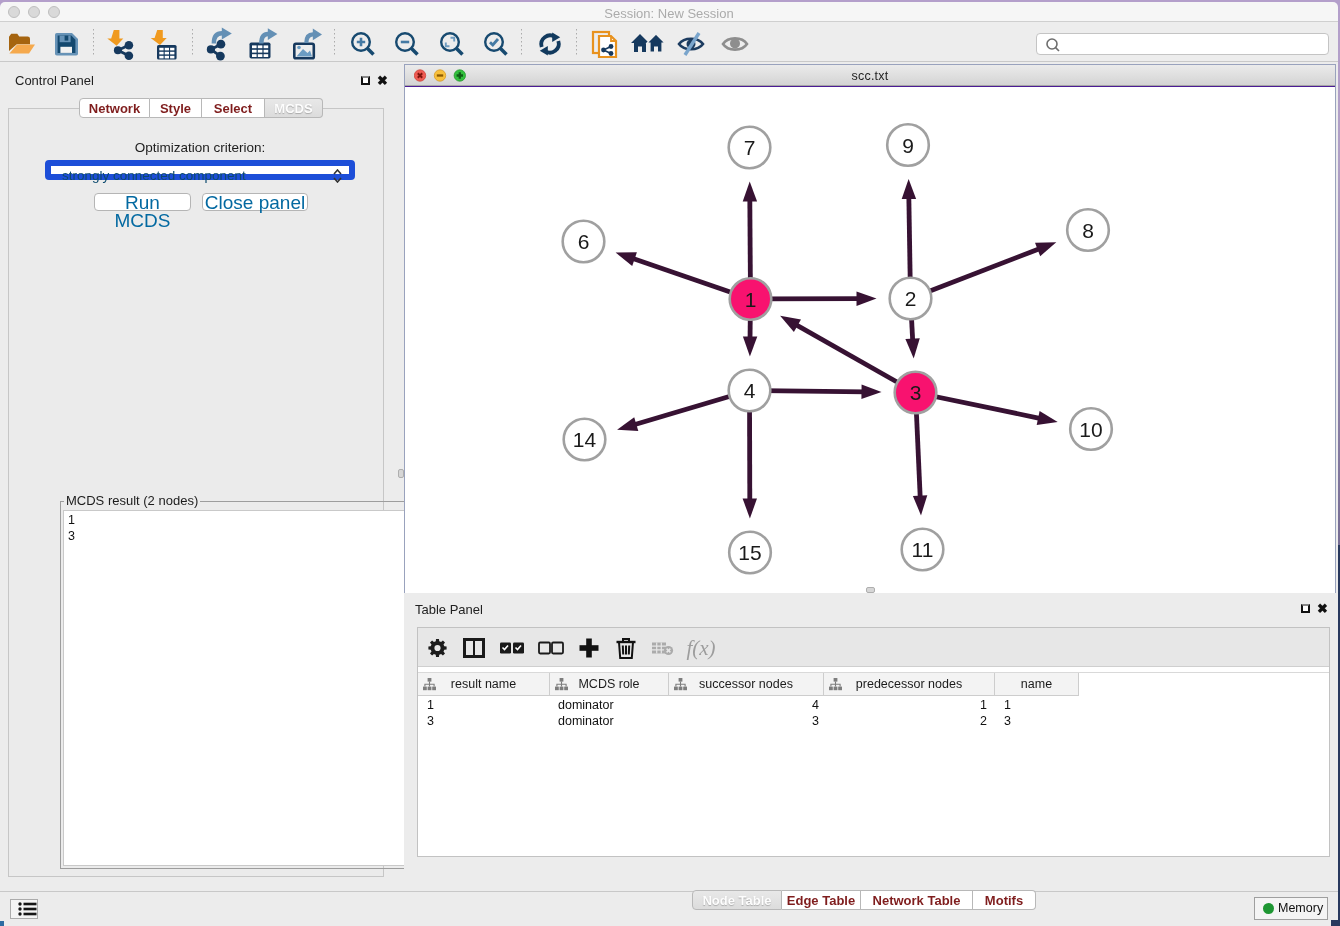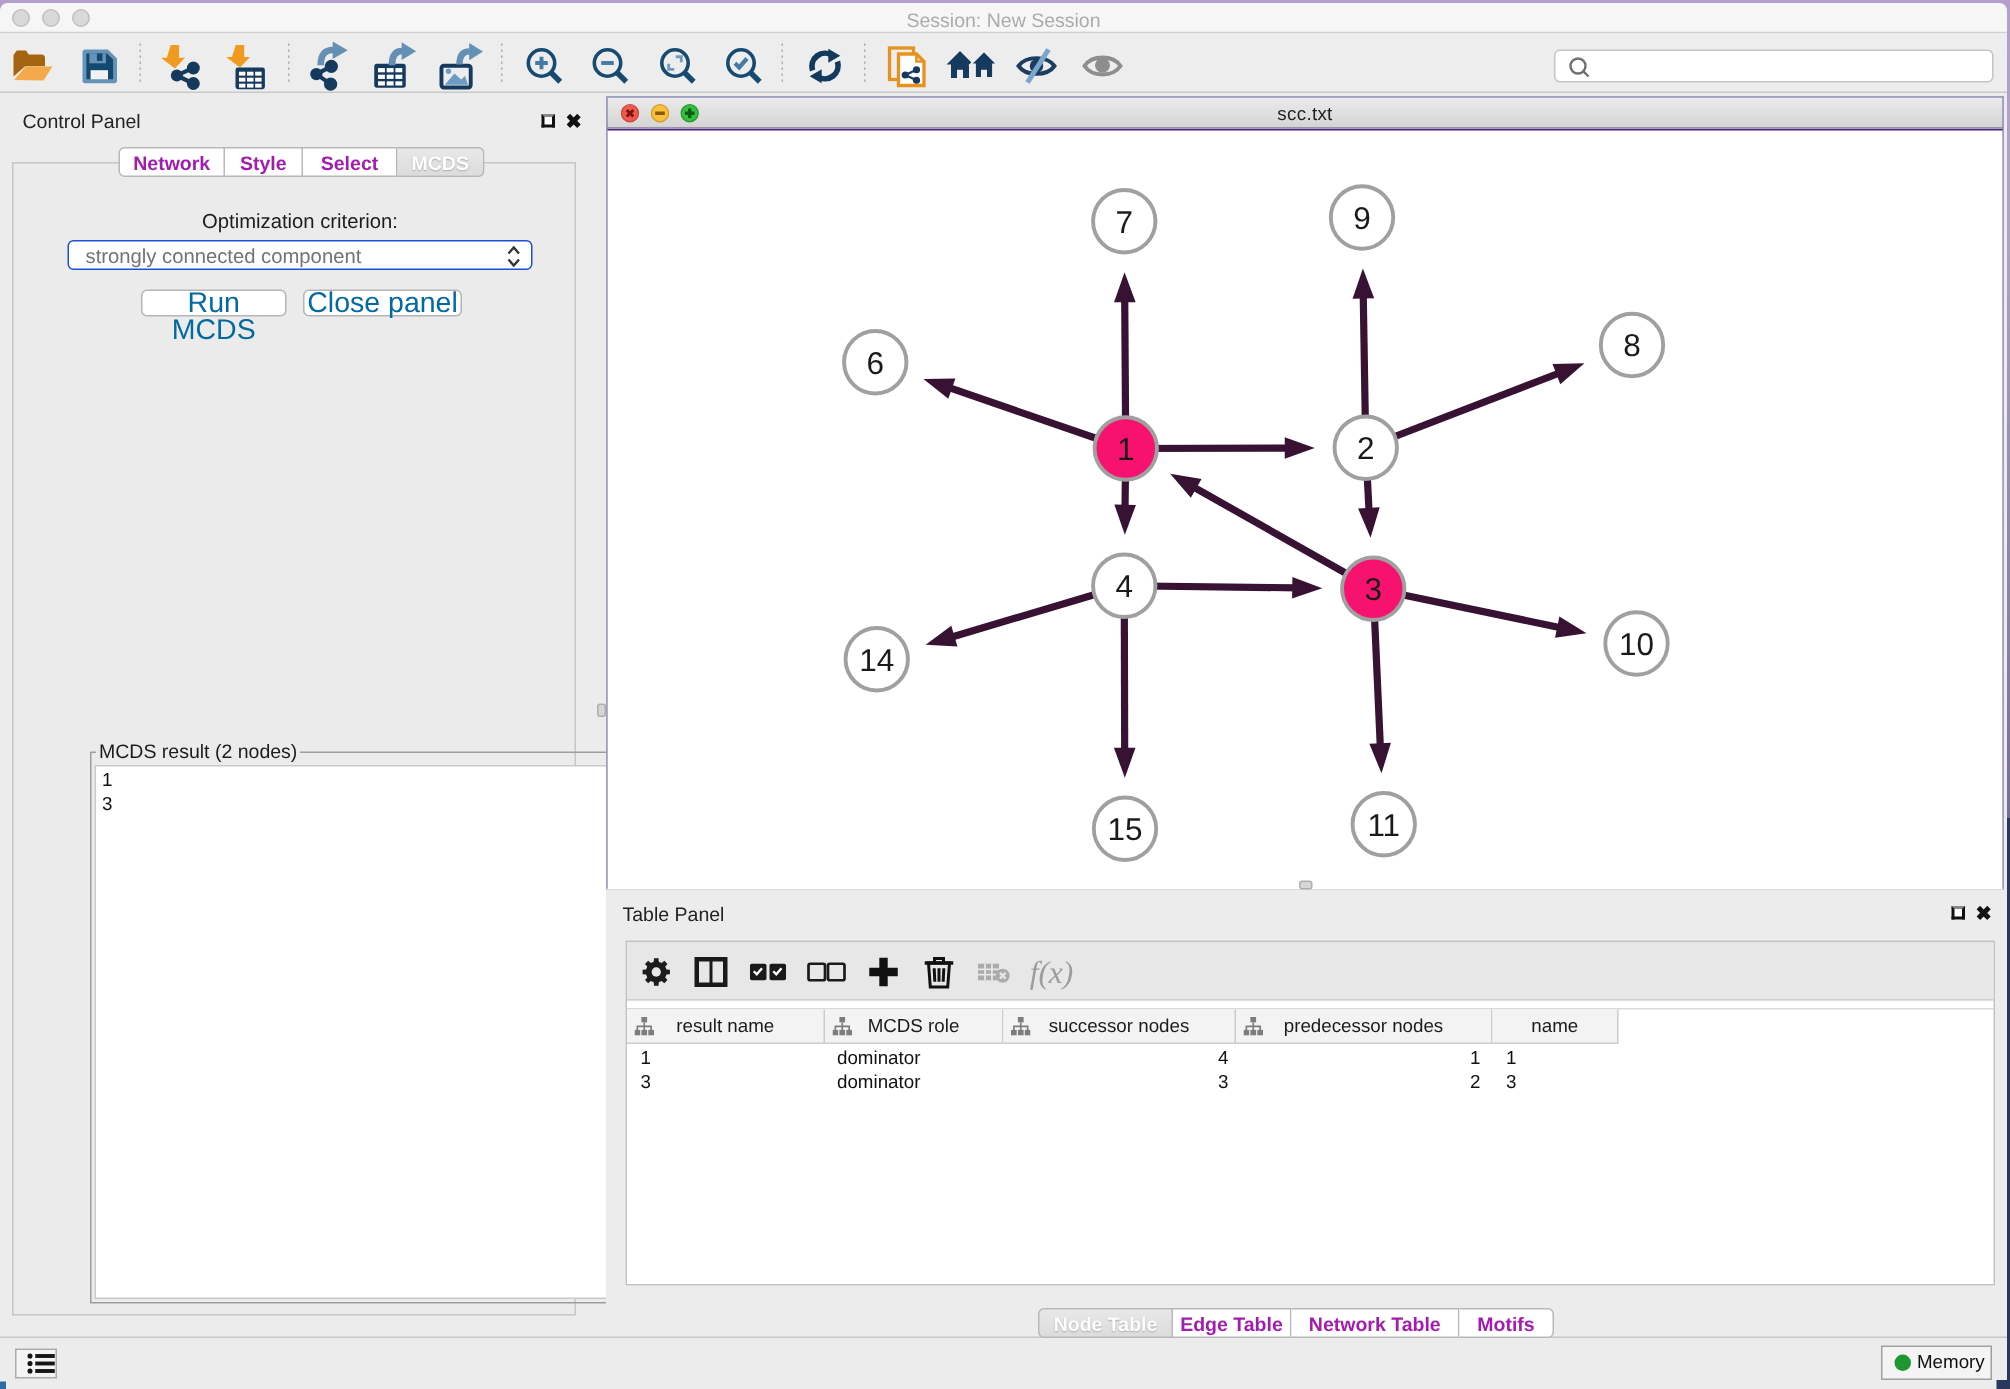--- a/index.html
+++ b/index.html
@@ -16,27 +16,27 @@
 #maintitle{position:absolute;width:100%;text-align:center;top:4px;font-size:13px;color:#ababab;}
 
 #toolbar{left:0;top:22px;width:1338px;height:40px;background:#ededed;border-bottom:1px solid #c9c9c9;}
 #searchbox{position:absolute;left:1036px;top:11px;width:293px;height:22px;background:#fff;border:1px solid #c4c4c4;border-radius:4px;}
 
 #cpanel{left:0;top:62px;width:393px;height:829px;background:#ececec;}
 #cphead{position:absolute;left:15px;top:11px;font-size:13px;color:#222;}
 .wicon-sq{position:absolute;width:9px;height:9px;border:2px solid #111;border-top-color:#888;background:#fff;}
 .wicon-x{position:absolute;font-size:13px;font-weight:700;color:#111;line-height:10px;}
 .tabrow{position:absolute;display:flex;z-index:5;}
-.tab{height:20px;font-size:13px;font-weight:700;color:#a21caf;background:#fff;border:1px solid #b8b8b8;border-left:none;line-height:19px;text-align:center;}
+.tab{height:20px;font-size:13px;font-weight:700;color:#7f1d1d;background:#fff;border:1px solid #b8b8b8;border-left:none;line-height:19px;text-align:center;}
 .tab.first{border-left:1px solid #b8b8b8;border-radius:4px 0 0 4px;}
 .tab.last{border-radius:0 4px 4px 0;}
 .tab.sel{background:linear-gradient(#e8e8e8,#dcdcdc);color:#fdfdfd;text-shadow:0 1px 1px #aaa;}
 #cpcontent{position:absolute;left:8px;top:46px;width:376px;height:769px;border:1px solid #c6c6c6;background:#ebebeb;}
 #optlabel{position:absolute;left:4px;width:100%;text-align:center;top:31px;font-size:13.5px;color:#1d1d1d;}
-#dropdown{position:absolute;left:36px;top:51px;width:310px;height:20px;background:#fff;border:1px solid #1d4ed8;border-radius:4px;font-size:13.5px;color:#737373;line-height:19px;padding-left:11px;}
+#dropdown{position:absolute;left:36px;top:51px;width:310px;height:20px;background:#fff;border:6px solid #1d4ed8;border-radius:4px;font-size:13.5px;color:#0c4a6e;line-height:19px;padding-left:11px;}
 .btn{position:absolute;top:84px;height:18px;background:#fff;border:1px solid #b5b5b5;border-radius:4px;font-size:19px;color:#0369a1;text-align:center;line-height:18px;}
 #fieldset{position:absolute;left:17px;top:392px;width:367px;height:368px;border:1px solid #9d9d9d;margin-left:34px;}
 #fslegend{position:absolute;left:3px;top:-9px;background:#ebebeb;padding:0 2px;font-size:13px;color:#1c1c1c;}
 #fsinner{position:absolute;left:2px;top:8px;width:361px;height:356px;background:#fff;border:1px solid #c9c9c9;}
 #fsscroll{position:absolute;right:3px;top:1px;width:13px;height:352px;background:#f4f4f4;border-left:1px solid #dedede;border-right:1px solid #dedede;}
 #fstext{position:absolute;left:4px;top:1px;font-size:12.5px;color:#111;line-height:16px;}
 
 #vgrip{left:398px;top:469px;width:6px;height:9px;background:#d6d6d6;border:1px solid #aeaeae;border-radius:2px;}
 #hgrip{left:866px;top:587px;width:9px;height:6px;background:#d6d6d6;border:1px solid #aeaeae;border-radius:2px;}
 
@@ -47,21 +47,21 @@
 
 #tpanel{left:404px;top:593px;width:934px;height:298px;background:#ececec;}
 #tphead{position:absolute;left:11px;top:9px;font-size:13px;color:#222;}
 #tbox{position:absolute;left:13px;top:34px;width:913px;height:230px;border:1px solid #c2c2c2;background:#fff;}
 #tbar{position:absolute;left:0;top:0;width:100%;height:39px;background:#e7e7e7;border-bottom:1px solid #cfcfcf;}
 #thead{position:absolute;left:0;top:44px;width:911px;height:23px;border-top:1px solid #d9d9d9;}
 .hc{position:absolute;top:0;height:23px;background:#f3f3f3;border-right:1px solid #cdcdcd;border-bottom:1px solid #cdcdcd;font-size:12.5px;color:#1b1b1b;text-align:center;line-height:22px;}
 .hicon{position:absolute;left:5px;top:5px;}
 .cell{position:absolute;font-size:12.5px;color:#111;}
 
-#btabs{left:692px;top:872px;}
+#btabs{left:692px;top:890px;}
 
 #statusline{left:0;top:891px;width:1340px;height:1px;background:#c8c8c8;}
 #listbtn{left:10px;top:899px;width:28px;height:20px;background:#f4f4f4;border:1px solid #ababab;}
 #membtn{left:1254px;top:897px;width:74px;height:23px;background:#f4f4f4;border:1px solid #9f9f9f;font-size:12.5px;color:#111;}
 </style></head>
 <body>
 <div class="abs" id="edge-top"></div>
 <div class="abs" id="titlebar">
   <div class="tl" style="left:8px;"></div>
     <div class="tl" style="left:28px;"></div>

